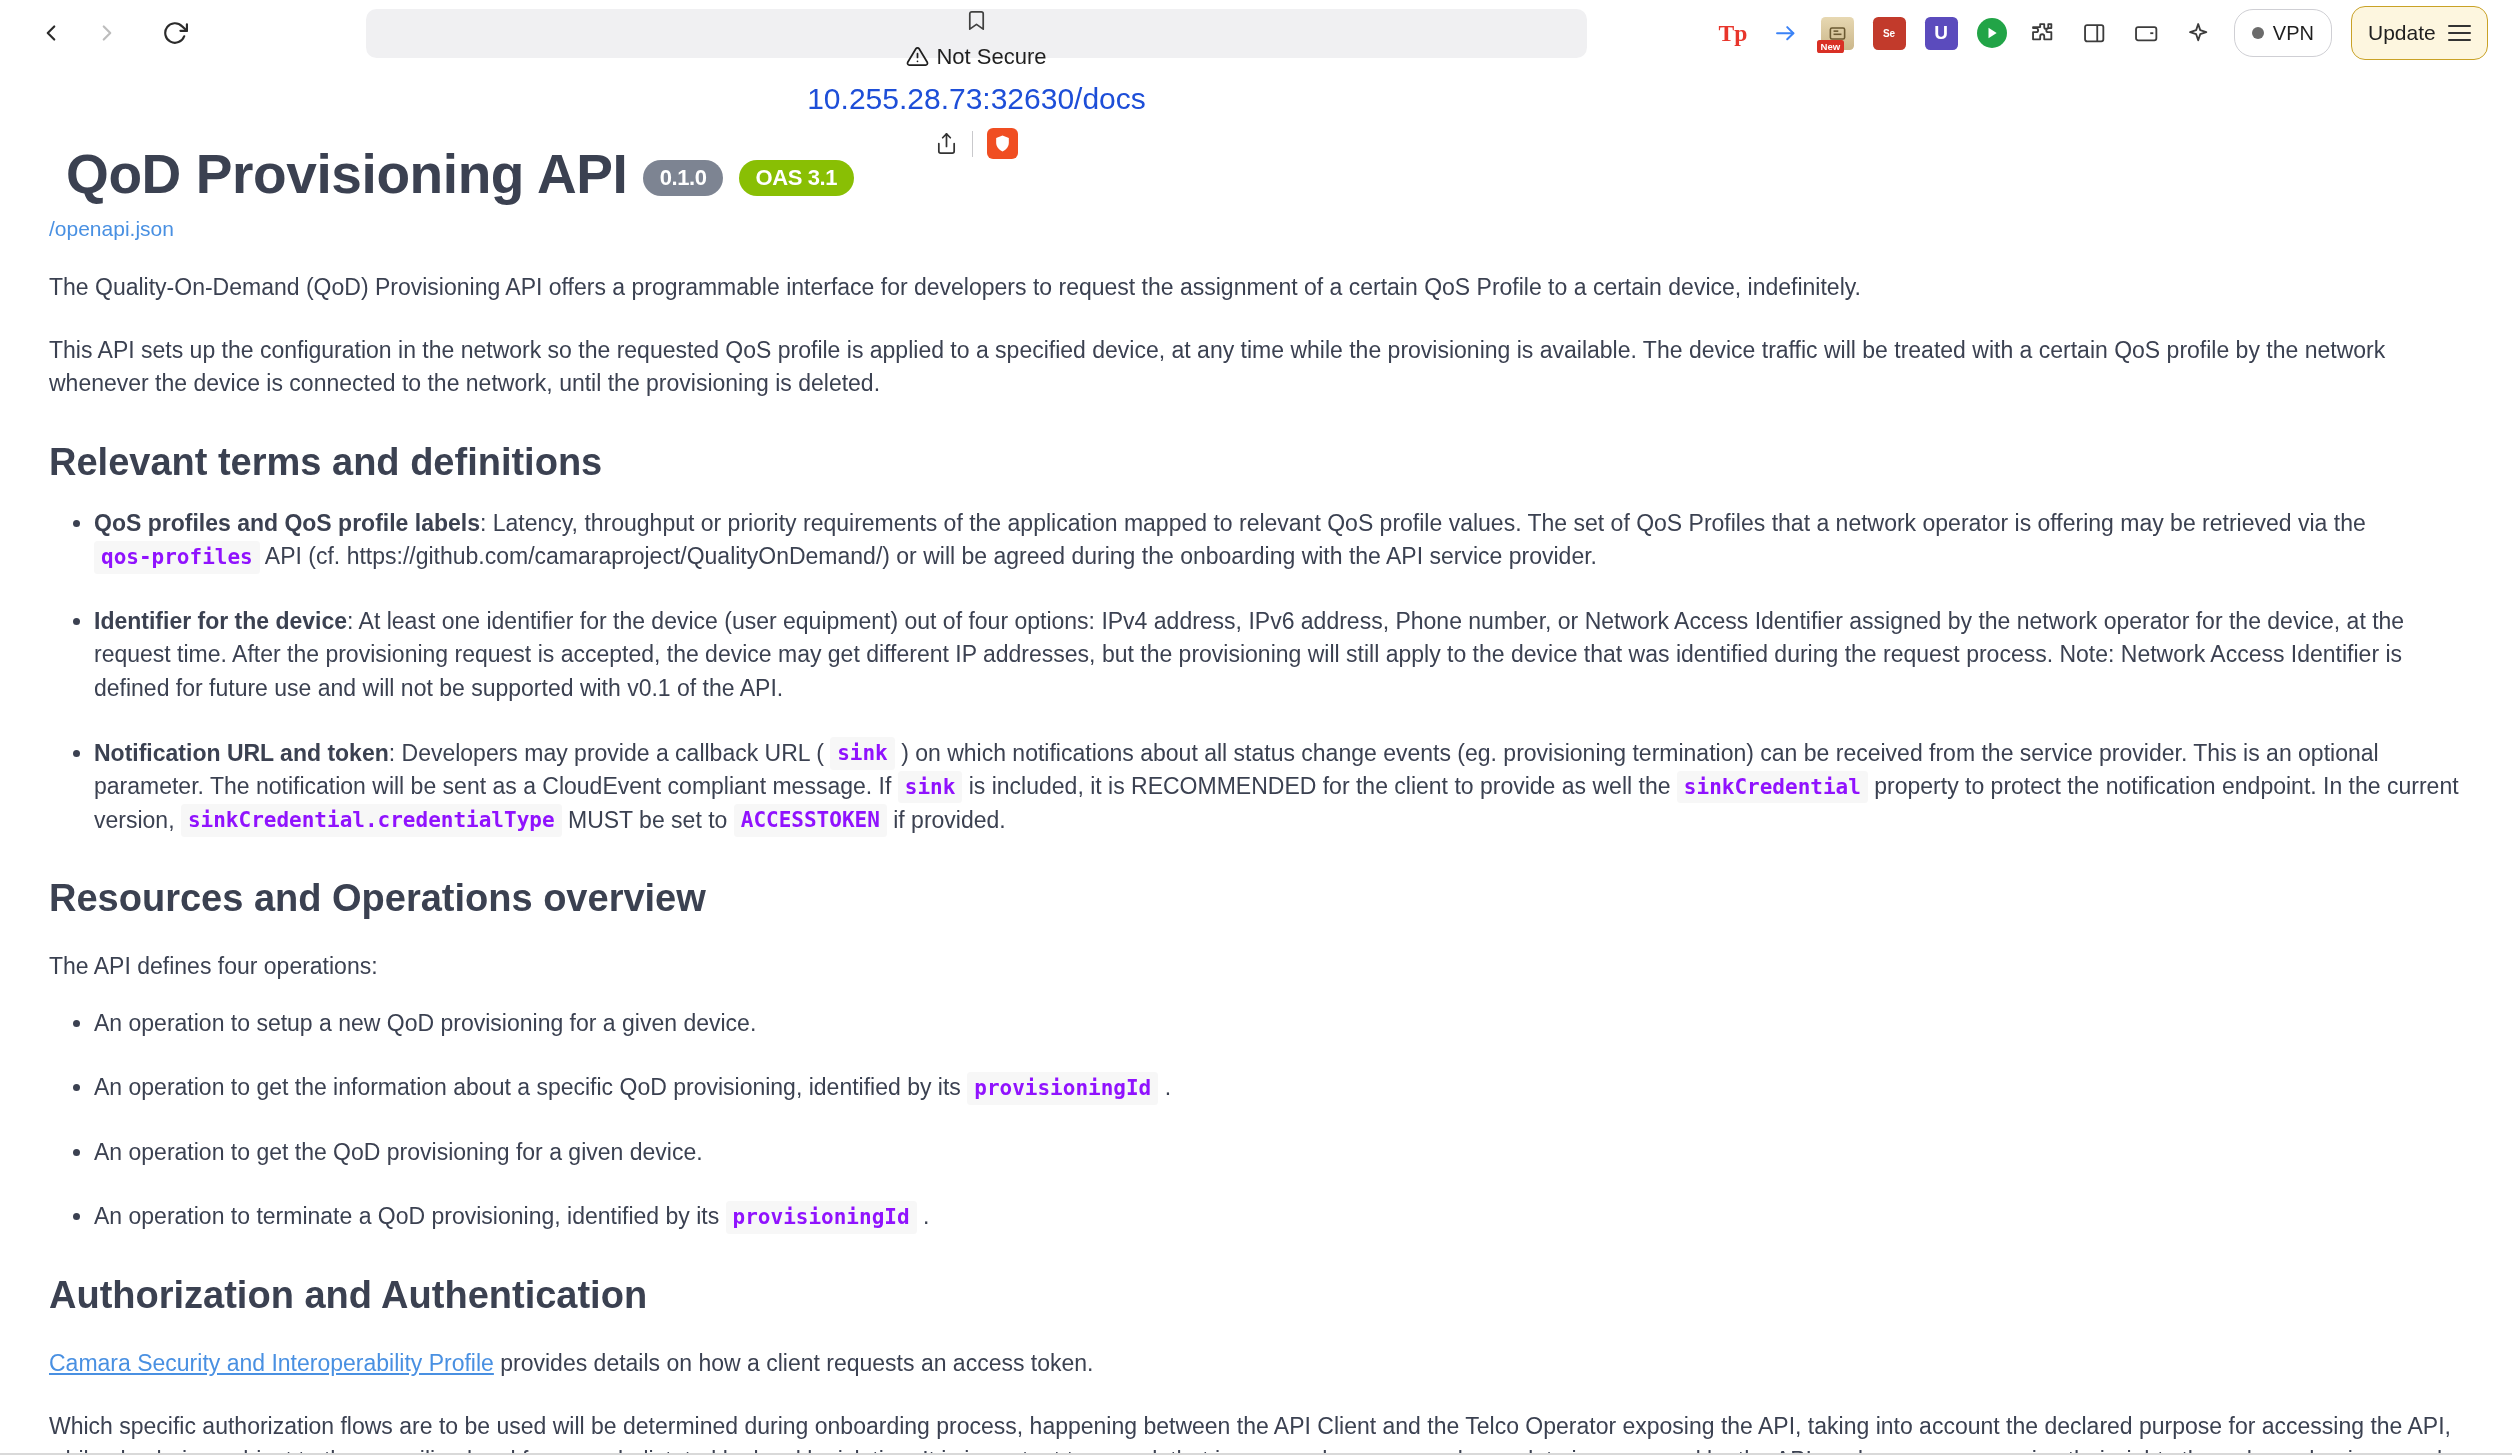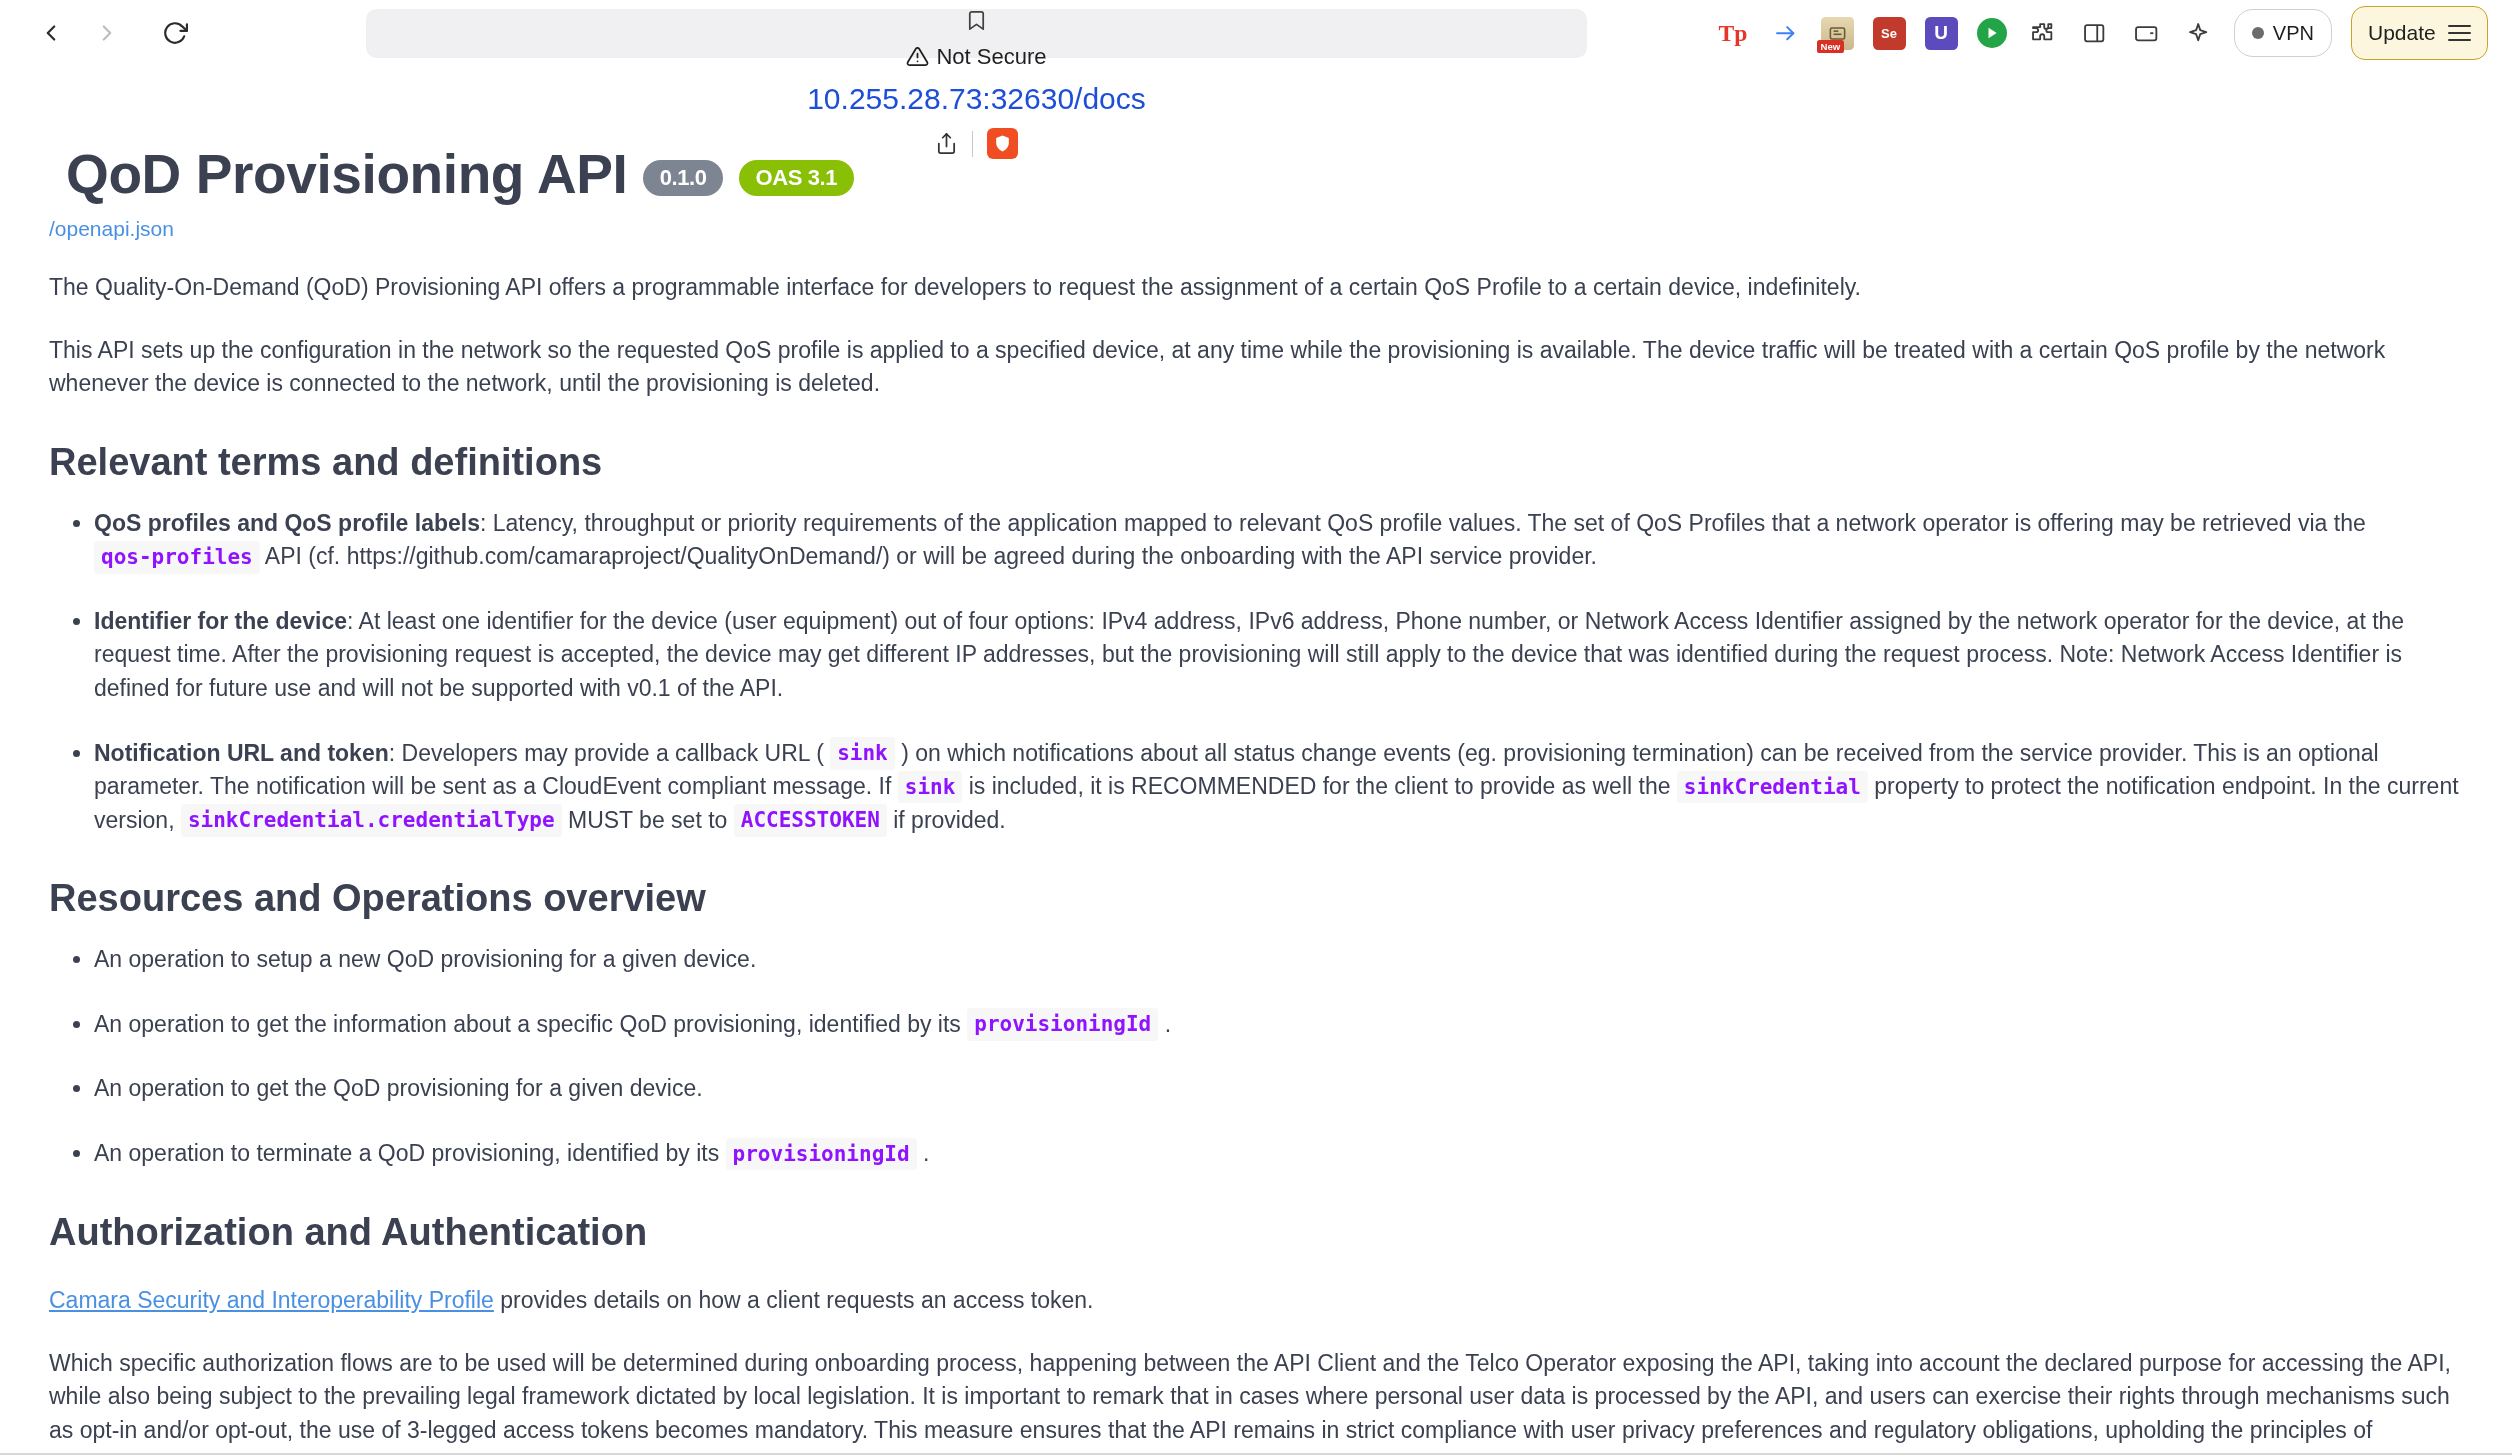--- a/index.html
+++ b/index.html
@@ -82,21 +82,21 @@
     border-radius: 6.1px;
   }
   .ext-tp { color: #e8352b; font-family: "Liberation Serif", serif; font-size: 23.6px; }
   .ext-arrow { color: #3b82f6; }
   .ext-new { background: linear-gradient(#e7d8b2,#cbb78b); position: relative; border-radius: 4.4px; }
   .ext-new .badge {
     position: absolute; bottom: -3.5px; left: -3.5px;
     background: #d93025; color: #fff; font-size: 9.6px;
     padding: 0.9px 3.5px; border-radius: 2.6px; font-weight: bold;
   }
-  .ext-se { background: #c23a2b; color: #fff; font-size: 13px; border-radius: 5.2px; }
+  .ext-se { background: #c23a2b; color: #fff; font-size: 10px; border-radius: 5.2px; }
   .ext-u { background: #5b4bbd; color: #fff; border-radius: 5.2px; font-size: 19px; }
   .ext-play { width: 30px; height: 30px; border-radius: 50%; background: #22a447; color: #fff; font-size: 14px; }
   .ext-puzzle, .ext-panel, .ext-wallet, .ext-spark { color: #3c3c3c; }
   .vpn-pill {
     height: 48px;
     border-radius: 19px;
     border: 0.9px solid #cfcfd4;
     display: flex; align-items: center; gap: 8.7px;
     padding: 0 17.4px;
     font-size: 20px; color: #1f1f1f;
@@ -340,20 +340,21 @@
       </li>
       <li>
         <strong>Identifier for the device</strong><span>: At least one identifier for the device (user equipment) out of four options: IPv4 address, IPv6 address, Phone number, or Network Access Identifier assigned by the network operator for the device, at the request time. After the provisioning request is accepted, the device may get different IP addresses, but the provisioning will still apply to the device that was identified during the request process. Note: Network Access Identifier is defined for future use and will not be supported with v0.1 of the API.</span>
       </li>
       <li>
         <strong>Notification URL and token</strong><span>: Developers may provide a callback URL ( </span><code>sink</code><span> ) on which notifications about all status change events (eg. provisioning termination) can be received from the service provider. This is an optional parameter. The notification will be sent as a CloudEvent compliant message. If </span><code>sink</code><span> is included, it is RECOMMENDED for the client to provide as well the </span><code>sinkCredential</code><span> property to protect the notification endpoint. In the current version, </span><code>sinkCredential.credentialType</code><span> MUST be set to </span><code>ACCESSTOKEN</code><span> if provided.</span>
       </li>
     </ul>
 
     <h2 class="section">Resources and Operations overview</h2>
+    <p class="para">The API defines four operations:</p>
 
     <ul class="list spaced">
       <li>
         <span>An operation to setup a new QoD provisioning for a given device.</span>
       </li>
       <li>
         <span>An operation to get the information about a specific QoD provisioning, identified by its </span><code>provisioningId</code><span> .</span>
       </li>
       <li>
         <span>An operation to get the QoD provisioning for a given device.</span>

